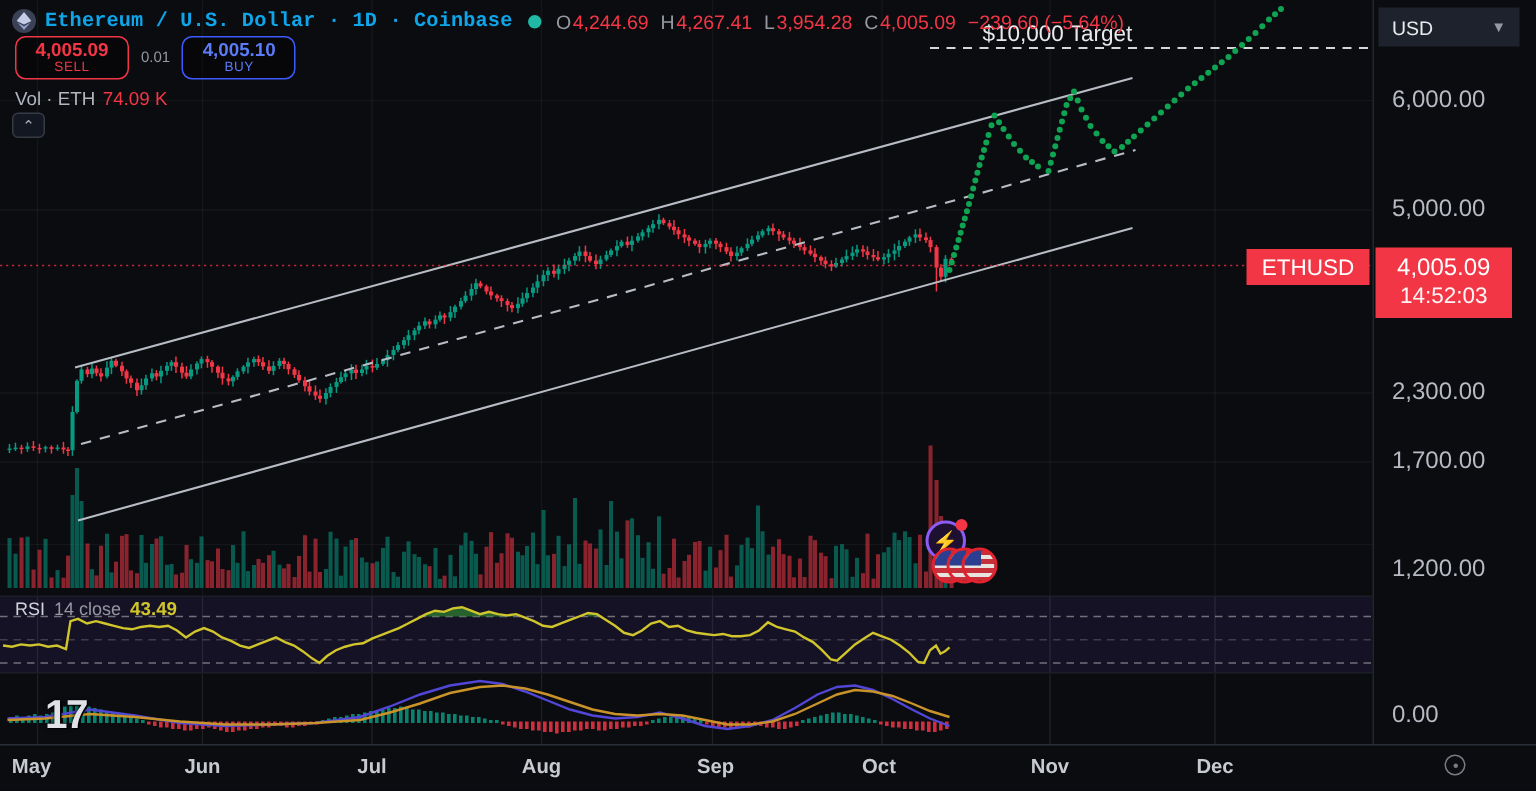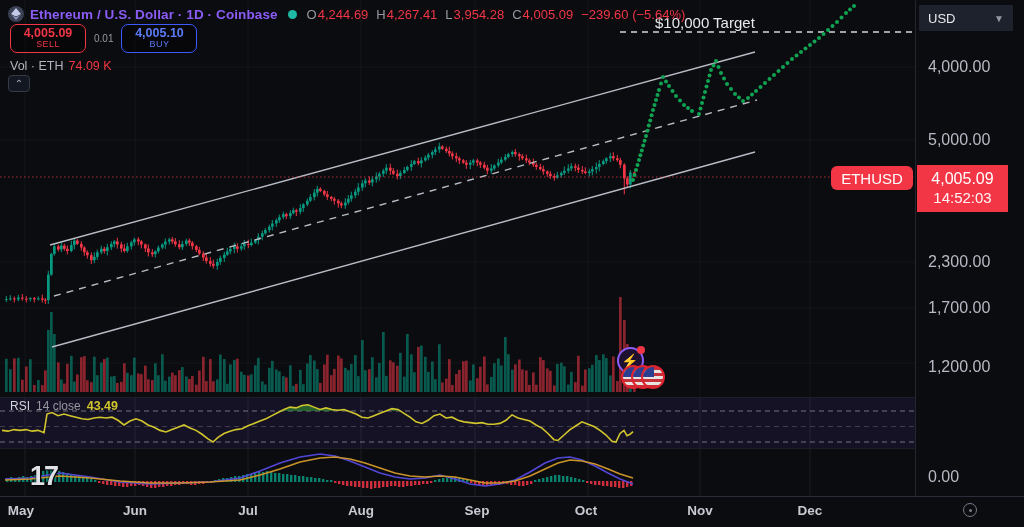--- a/index.html
+++ b/index.html
@@ -6,21 +6,21 @@
   html,body { width:1024px; height:527px; background:#0b0c10; overflow:hidden;
               font-family:"Liberation Sans", sans-serif; }
   #stage { position:relative; width:1024px; height:527px; background:#0b0c10; }
   .abs { position:absolute; }
   svg { display:block; }
 
   
   #hdr-row { left:8px; top:5px; height:18px; display:flex; align-items:center; gap:6px; z-index:30; }
   #eth-logo { width:16px; height:16px; border-radius:50%; background:#3a4154; display:flex;
               align-items:center; justify-content:center; }
-  #symbol-title { color:#8b5cf6; font-size:13.5px; font-weight:bold; letter-spacing:.1px; }
+  #symbol-title { color:#0ea5e9; font-size:13.5px; font-weight:bold; letter-spacing:.1px;font-family:Liberation Mono, monospace; }
   #status-dot { width:9px; height:9px; border-radius:50%; background:#1fb9a5; margin:0 4px; }
   .ohlc { font-size:13px; color:#f23645; display:flex; gap:8px; }
   .ohlc .k { color:#9598a1; margin-right:1px; }
   #chg { color:#f23645; font-size:13px; }
 
   
   #trade-row { left:10px; top:24px; display:flex; align-items:center; gap:6px; z-index:30; }
   .trade-btn { width:76px; height:29px; border-radius:7px; display:flex; flex-direction:column;
                align-items:center; justify-content:center; line-height:1.05; cursor:pointer;
                background:rgba(0,0,0,.35); }
@@ -44,21 +44,21 @@
 
   
   #axis-col { left:915px; top:0; width:109px; height:496px; border-left:1px solid #23262e; z-index:20; }
   .axis-label { position:absolute; left:12px; color:#b7bac3; font-size:16px; transform:translateY(-50%); }
   #price-badge { left:917px; top:165px; width:91px; height:47px; background:#f23645; color:#fff;
                  display:flex; flex-direction:column; align-items:center; justify-content:center;
                  line-height:1.25; z-index:25; }
   #price-badge .p { font-size:16px; }
   #price-badge .cd { font-size:15px; opacity:.95; }
   #symbol-badge { left:831px; top:166px; width:82px; height:24px; background:#f23645; color:#fff;
-                  font-size:15px; display:flex; align-items:center; justify-content:center; z-index:25;border-radius:6px; }
+                  font-size:15px; display:flex; align-items:center; justify-content:center; z-index:25; }
 
   
   #target-label { left:655px; top:14px; color:#e8e9ed; font-size:15px; z-index:22; }
 
   
   #main-wrap { left:0; top:0; width:915px; height:396px; }
   #rsi-wrap  { left:0; top:397px; width:915px; height:50px; border-top:1px solid #1b1e26; }
   #macd-wrap { left:0; top:448px; width:915px; height:47px; border-top:1px solid #1b1e26; }
   .pane-label { position:absolute; left:10px; top:2px; font-size:12px; color:#d1d4dc; z-index:26;
                 display:flex; gap:6px; align-items:baseline; }
@@ -970,25 +970,25 @@
     <span>Vol · ETH</span><span class="v">74.09 K</span>
   </div>
   <div id="collapse-btn" class="abs">⌃</div>
 
   <div id="usd-select" class="abs">
     <span>USD</span>
     <span class="chev">▼</span>
   </div>
 
   <div id="axis-col" class="abs">
-      <div class="axis-label" style="top: 67px;">4,000.00</div>
+      <div class="axis-label" style="top: 67px;">6,000.00</div>
       <div class="axis-label" style="top: 140px;">5,000.00</div>
       <div class="axis-label" style="top: 262px;">2,300.00</div>
       <div class="axis-label" style="top: 308px;">1,700.00</div>
-      <div class="axis-label" style="top: 367px;">1,200.00</div>
+      <div class="axis-label" style="top: 380px;">1,200.00</div>
       <div class="axis-label" style="top: 477px;">0.00</div>
     </div>
   <div id="symbol-badge" class="abs">ETHUSD</div>
   <div id="price-badge" class="abs">
     <span class="p">4,005.09</span>
     <span class="cd">14:52:03</span>
   </div>
 
   <div id="target-label" class="abs">$10,000 Target</div>
 

